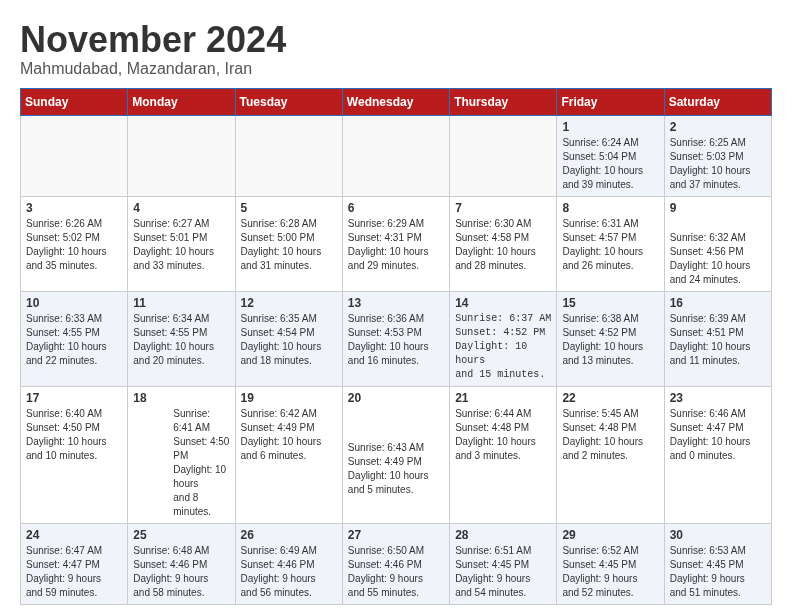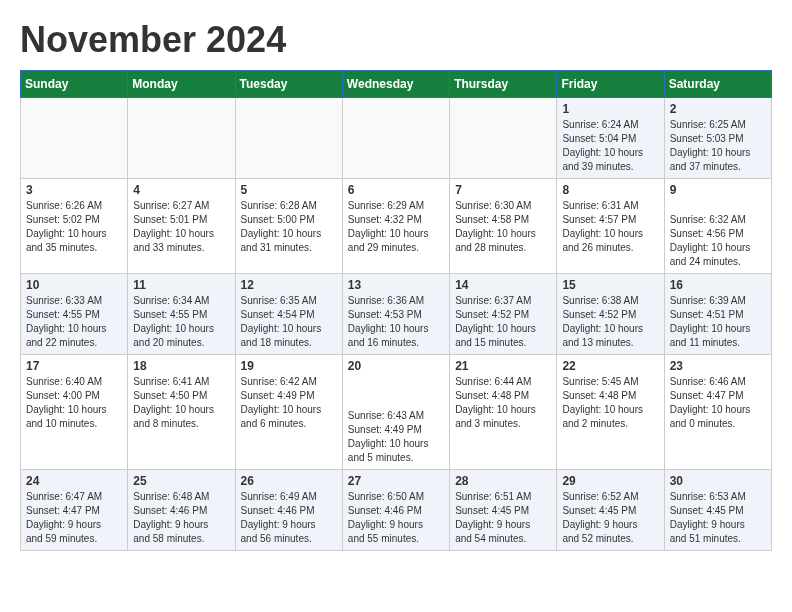--- a/index.html
+++ b/index.html
@@ -51,21 +51,21 @@
     }
     .location {
       font-size: 16px;
       color: #555;
     }
     table {
       width: 100%;
       border-collapse: collapse;
     }
     thead tr th {
-      background-color: #15803d;
+      background-color: #b91c1c;
       color: #fff;
       font-size: 12px;
       font-weight: bold;
       padding: 6px 4px;
       text-align: left;
       border: 1px solid #2a6ebb;
     }
     tbody tr td {
       vertical-align: top;
       border: 1px solid #ccc;
@@ -95,20 +95,21 @@
     .empty-cell {
       background-color: #f9f9f9 !important;
     }
   </style>
 </head>
 <body>
 
 <div class="header">
   <div class="title-block">
     <div class="month-title">November 2024</div>
+    <div class="location">Mahmudabad, Mazandaran, Iran</div>
   </div>
 </div>
 
 <table>
   <thead>
     <tr id="header-row">
         <th>Sunday</th>
         <th>Monday</th>
         <th>Tuesday</th>
         <th>Wednesday</th>
@@ -157,21 +158,21 @@
         <td>
           <span class="day-num">5</span>
           <div class="day-info" style="white-space: pre-line;">Sunrise: 6:28 AM
 Sunset: 5:00 PM
 Daylight: 10 hours
 and 31 minutes.</div>
         </td>
         <td>
           <span class="day-num">6</span>
           <div class="day-info" style="white-space: pre-line;">Sunrise: 6:29 AM
-Sunset: 4:32 PM
+Sunset: 4:31 PM
 Daylight: 10 hours
 and 29 minutes.</div>
         </td>
         <td>
           <span class="day-num">7</span>
           <div class="day-info" style="white-space: pre-line;">Sunrise: 6:30 AM
 Sunset: 4:58 PM
 Daylight: 10 hours
 and 28 minutes.</div>
         </td>
@@ -214,21 +215,21 @@
         </td>
         <td>
           <span class="day-num">13</span>
           <div class="day-info" style="white-space: pre-line;">Sunrise: 6:36 AM
 Sunset: 4:53 PM
 Daylight: 10 hours
 and 16 minutes.</div>
         </td>
         <td>
           <span class="day-num">14</span>
-          <div class="day-info" style="white-space: pre-line;">Sunrise: 6:37 AM
+          <div class="day-info" style="white-space: pre-line; font-family: Liberation Mono, monospace;">Sunrise: 6:37 AM
 Sunset: 4:52 PM
 Daylight: 10 hours
 and 15 minutes.</div>
         </td>
         <td>
           <span class="day-num">15</span>
           <div class="day-info" style="white-space: pre-line;">Sunrise: 6:38 AM
 Sunset: 4:52 PM
 Daylight: 10 hours
 and 13 minutes.</div>
@@ -238,27 +239,27 @@
           <div class="day-info" style="white-space: pre-line;">Sunrise: 6:39 AM
 Sunset: 4:51 PM
 Daylight: 10 hours
 and 11 minutes.</div>
         </td>
       </tr>
       <tr>
         <td>
           <span class="day-num">17</span>
           <div class="day-info" style="white-space: pre-line;">Sunrise: 6:40 AM
-Sunset: 4:00 PM
+Sunset: 4:50 PM
 Daylight: 10 hours
 and 10 minutes.</div>
         </td>
         <td>
           <span class="day-num">18</span>
-          <div class="day-info" style="white-space: pre-line;">Sunrise: 6:41 AM
+          <div class="day-info" style="white-space: pre-line; margin-left: 40px;">Sunrise: 6:41 AM
 Sunset: 4:50 PM
 Daylight: 10 hours
 and 8 minutes.</div>
         </td>
         <td>
           <span class="day-num">19</span>
           <div class="day-info" style="white-space: pre-line;">Sunrise: 6:42 AM
 Sunset: 4:49 PM
 Daylight: 10 hours
 and 6 minutes.</div>

